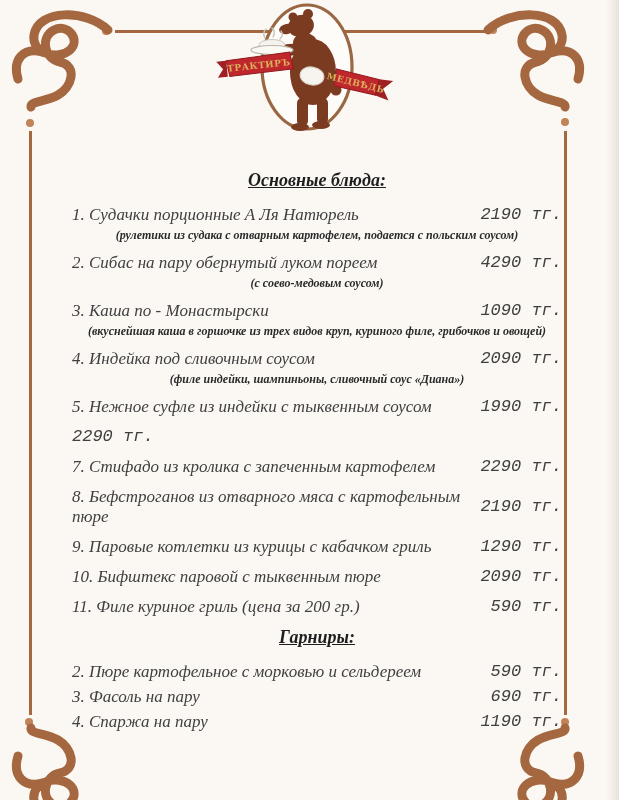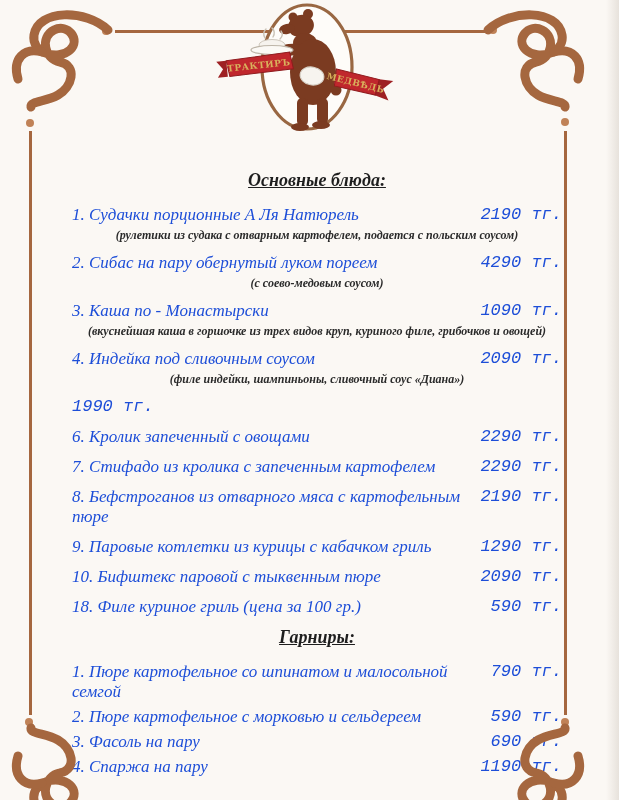--- a/index.html
+++ b/index.html
@@ -32,22 +32,22 @@
     fill:#d9b15c;
   }
   
   .menu { position:absolute; left:72px; top:170px; width:490px; z-index:2; }
   .section-title {
     text-align:center; font-style:italic; font-weight:bold;
     font-size:18px; line-height:20px; text-decoration:underline;
     color:#1e1e1e; margin-bottom:15px;
   }
   .item-line {
-    display:flex; justify-content:space-between; align-items:flex-start;
-    font-style:italic; font-size:17px; line-height:20px; color:#1d4ed8;
+    display:flex; justify-content:space-between; align-items:center;
+    font-style:italic; font-size:17px; line-height:20px; color:#404040;
   }
   .item-price { white-space:nowrap; margin-left:0;font-family:Liberation Mono, monospace; }
   .item-desc {
     font-style:italic; font-weight:bold; font-size:12px;
     line-height:15px; margin-top:3px; color:#2b2b2b;text-align:center;
   }
   .main-section .item { margin-bottom:10px; }
   .main-section .item:last-child { margin-top:8px; }
   .side-section { margin-top:9px; }
   .side-section .section-title { }
@@ -159,26 +159,26 @@
         </div>
         <div class="item">
           <div class="item-line">
             <span class="item-name">4. Индейка под сливочным соусом</span>
             <span class="item-price">2090 тг.</span>
           </div>
           <div class="item-desc">(филе индейки, шампиньоны, сливочный соус «Диана»)</div>
         </div>
         <div class="item">
           <div class="item-line">
+            <span class="item-name">5. Нежное суфле из индейки с тыквенным соусом</span>
             <span class="item-price">1990 тг.</span>
           </div>
         </div>
         <div class="item">
           <div class="item-line">
-            <span class="item-name">6. Кролик запеченный с овощами</span>
             <span class="item-price">2290 тг.</span>
           </div>
         </div>
         <div class="item">
           <div class="item-line">
             <span class="item-name">7. Стифадо из кролика с запеченным картофелем</span>
             <span class="item-price">2290 тг.</span>
           </div>
         </div>
         <div class="item">
@@ -194,35 +194,29 @@
           </div>
         </div>
         <div class="item">
           <div class="item-line">
             <span class="item-name">10. Бифштекс паровой с тыквенным пюре</span>
             <span class="item-price">2090 тг.</span>
           </div>
         </div>
         <div class="item">
           <div class="item-line">
-            <span class="item-name">18. Филе куриное гриль (цена за 100 гр.)</span>
+            <span class="item-name">11. Филе куриное гриль (цена за 200 гр.)</span>
             <span class="item-price">590 тг.</span>
           </div>
         </div>
       </section>
       <section class="menu-section side-section">
         <div class="section-title">Гарниры:</div>
         <div class="item">
           <div class="item-line">
-            <span class="item-name">1. Пюре картофельное со шпинатом и малосольной семгой</span>
-            <span class="item-price">790 тг.</span>
-          </div>
-        </div>
-        <div class="item">
-          <div class="item-line">
             <span class="item-name">2. Пюре картофельное с морковью и сельдереем</span>
             <span class="item-price">590 тг.</span>
           </div>
         </div>
         <div class="item">
           <div class="item-line">
             <span class="item-name">3. Фасоль на пару</span>
             <span class="item-price">690 тг.</span>
           </div>
         </div>

